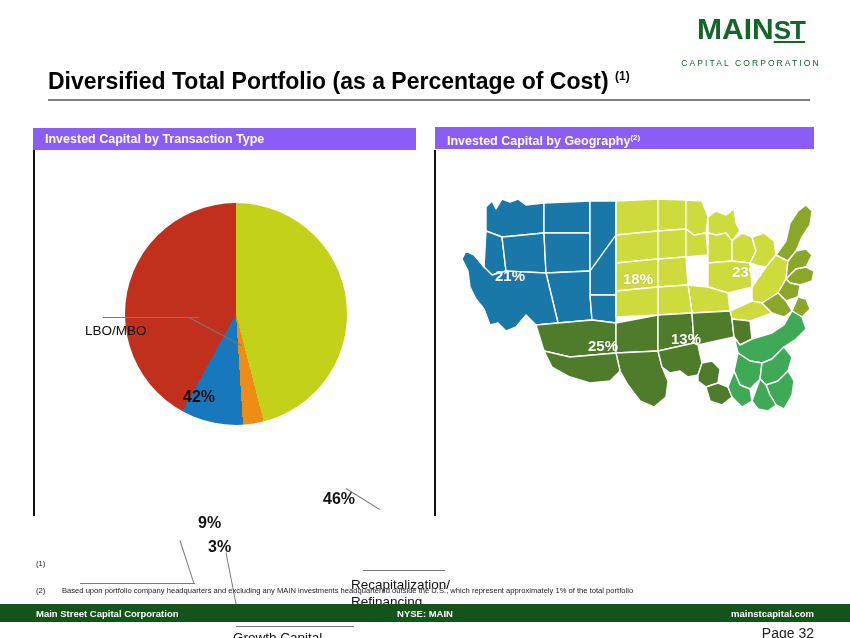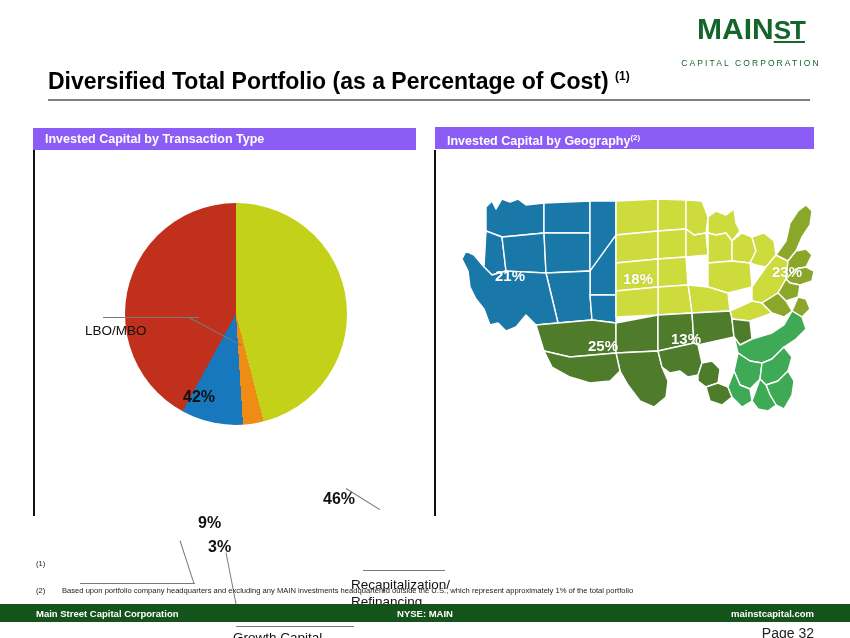--- a/index.html
+++ b/index.html
@@ -92,21 +92,21 @@
 
   
   .map-area{position:absolute;left:440px;top:175px;width:385px;height:240px;}
   .map-svg{position:absolute;left:0;top:0;}
   .map-lbl{
     position:absolute;font-size:15px;font-weight:bold;color:#fff;white-space:nowrap;
     text-shadow:0 0 2px rgba(0,0,0,.12);
   }
   #m-21{left:55px;top:92px;text-align:right;}
   #m-18{left:183px;top:95px;}
-  #m-23{left:292px;top:88px;margin-left:40px;}
+  #m-23{left:292px;top:88px;}
   #m-25{left:148px;top:162px;}
   #m-13{left:231px;top:155px;}
 
   
   .fn{position:absolute;font-size:7.6px;line-height:11px;color:#1a1a1a;}
   .fn-num{position:absolute;width:24px;}
   .fn-txt{position:absolute;left:26px;width:760px;}
   #fn1{left:36px;top:558px;width:790px;height:24px;}
   #fn2{left:36px;top:585px;width:790px;height:14px;}
 

